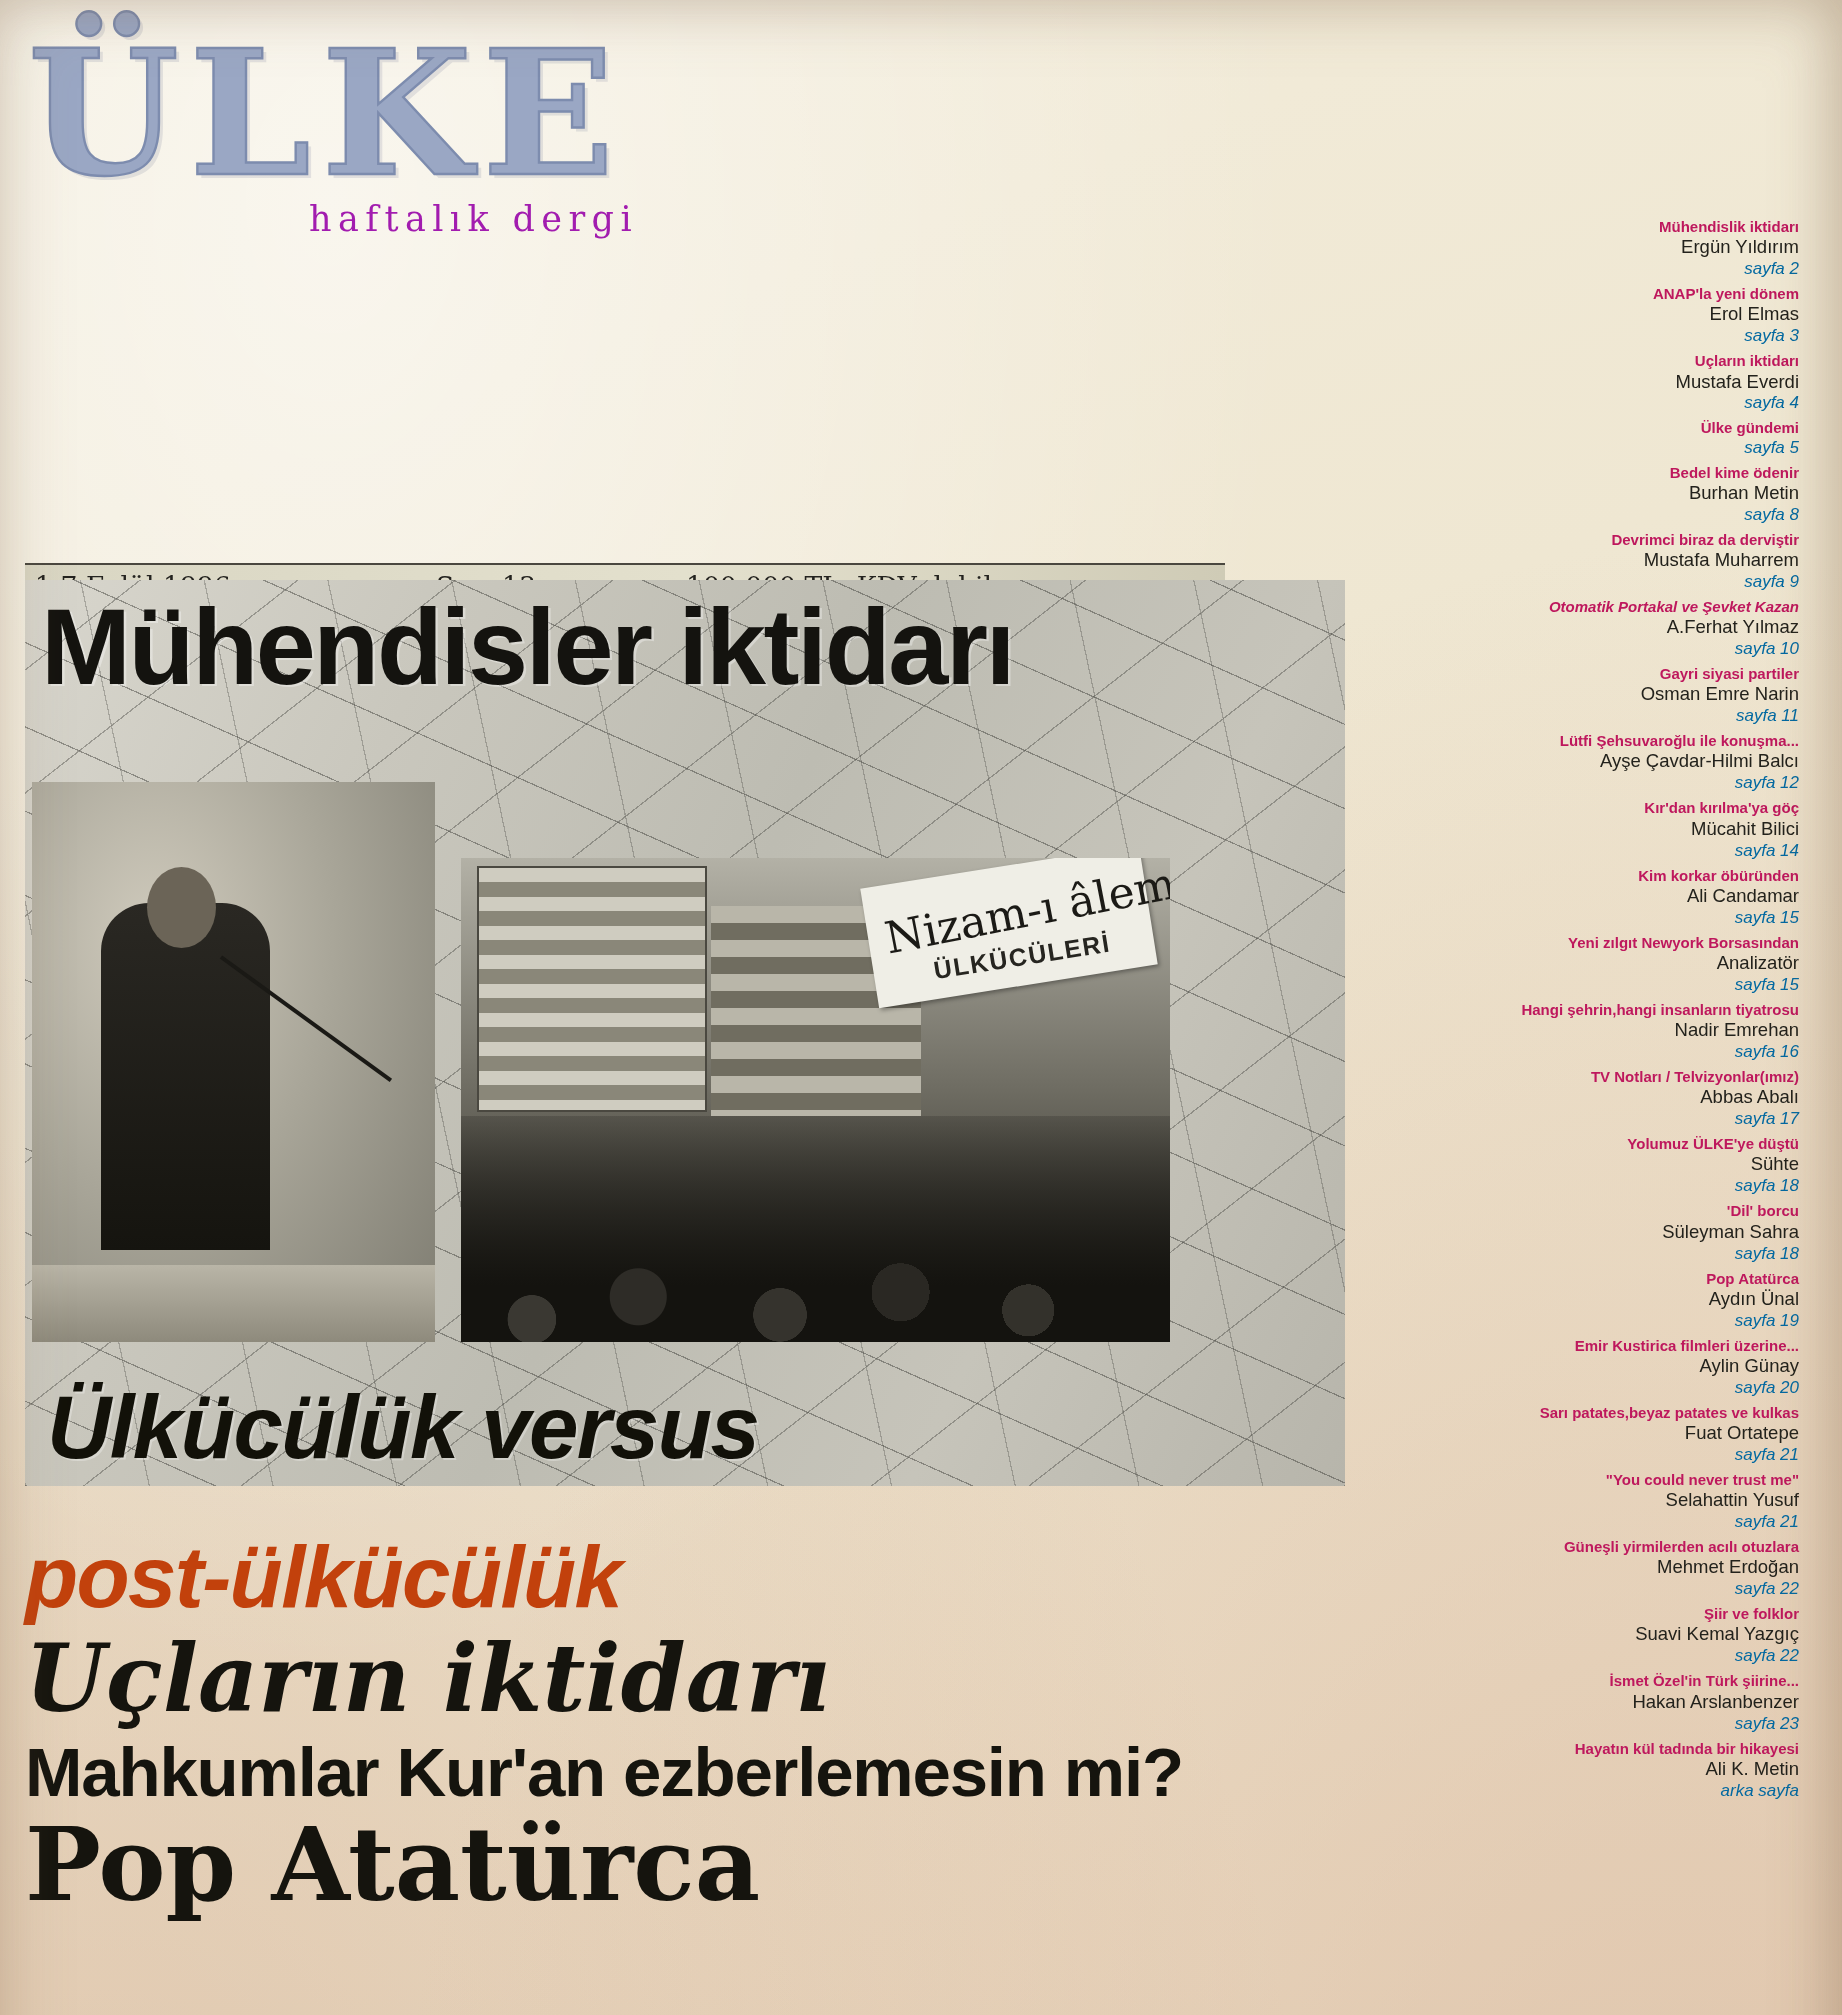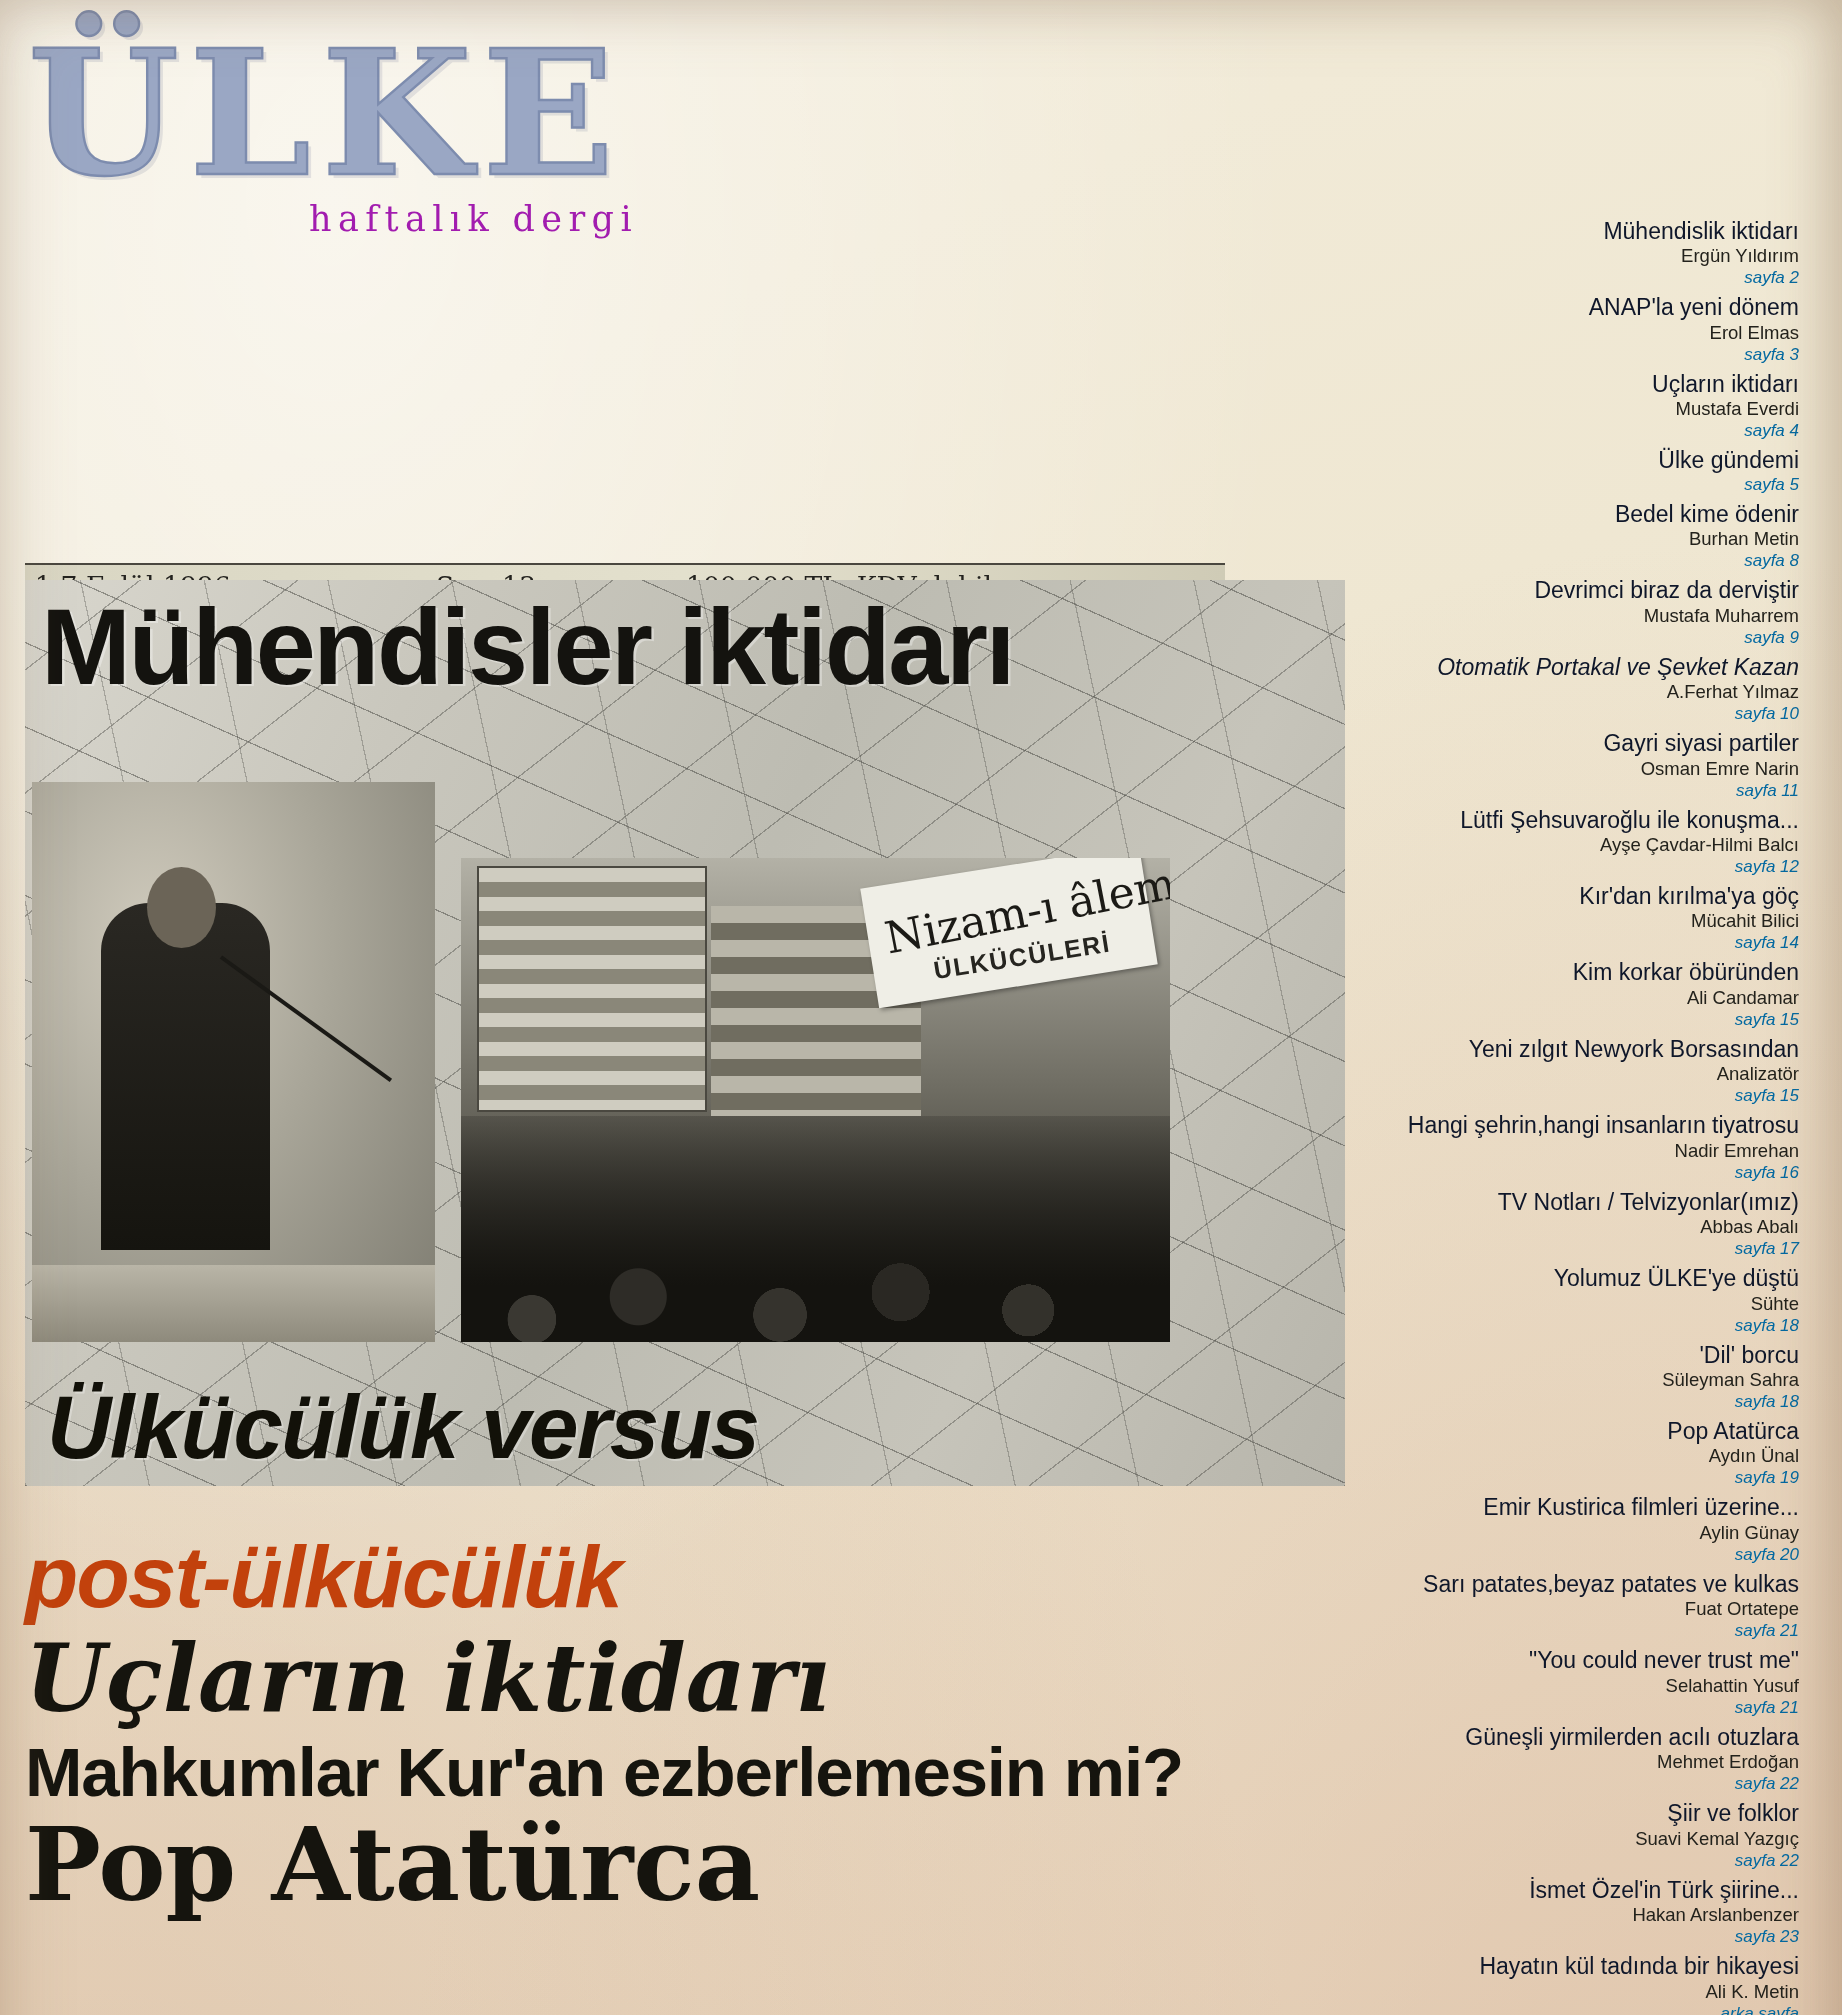--- a/index.html
+++ b/index.html
@@ -292,24 +292,24 @@
   .contents {
     position: absolute;
     right: 44px;
     top: 218px;
     width: 536px;
     text-align: right;
   }
   .toc-item { margin-bottom: 1.6px; }
   .toc-title {
     font-family: "Liberation Sans", sans-serif;
-    font-weight: normal;
-    font-size: 23px;
+    font-weight: bold;
+    font-size: 15px;
     line-height: 1.16;
-    color: #0f172a;
+    color: #be185d;
   }
   .toc-title.italic { font-style: italic; }
   .toc-author {
     font-family: "Liberation Sans", sans-serif;
     font-size: 18.5px;
     line-height: 1.2;
     color: #23221c;
     margin-top: 0.8px;
   }
   .toc-page {

